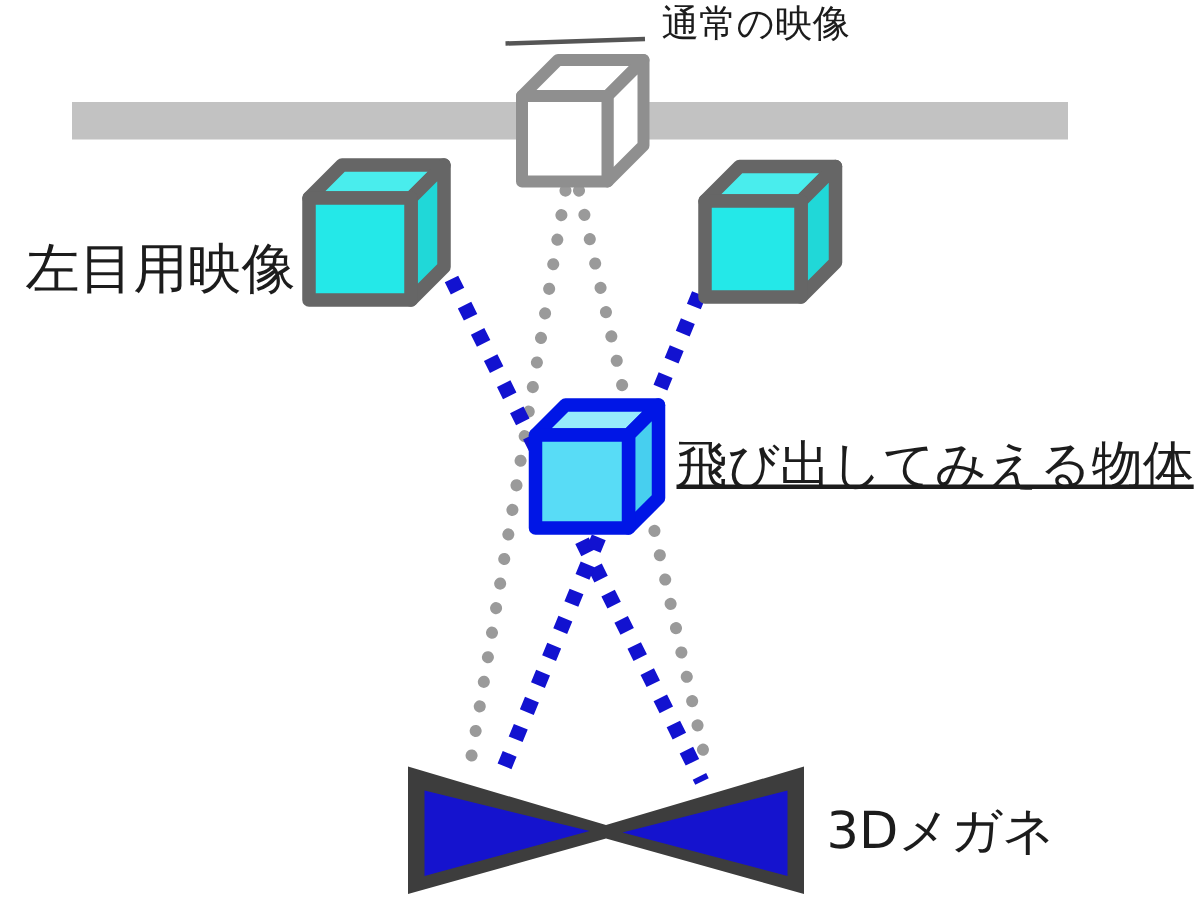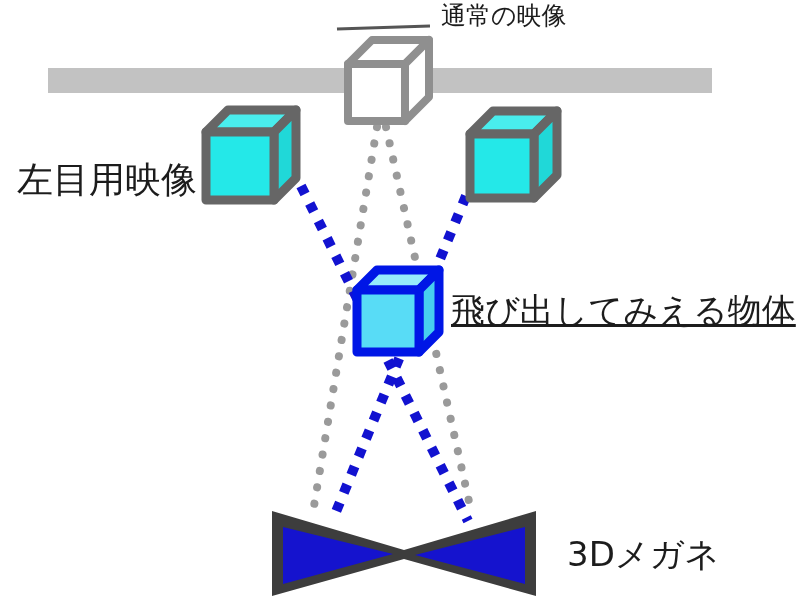--- a/index.html
+++ b/index.html
@@ -15,21 +15,21 @@
     position:absolute;
     color:#1c1c1c;
     white-space:nowrap;
     line-height:1.1;
     font-family:"DejaVu Sans", sans-serif;
   }
   .lbl-normal  {left:441px; top:2px;   font-size:25px;}
   .lbl-lefteye {left:17px;   top:132px; font-size:36px;margin-top:28px;}
   .lbl-righteye{left:589px; top:131px; font-size:36px;}
   .lbl-popout  {left:451px; top:292px; font-size:34px;text-decoration:underline;}
-  .lbl-glasses {left:567px; top:536px; font-size:34px;}
+  .lbl-glasses {left:551px; top:536px; font-size:34px;}
 </style>
 </head>
 <body>
 
 <div class="stage">
 
   <svg width="800" height="600" viewBox="0 0 800 600">
 
     <rect x="48" y="68" width="664" height="25" fill="#c2c2c2"></rect>
 

